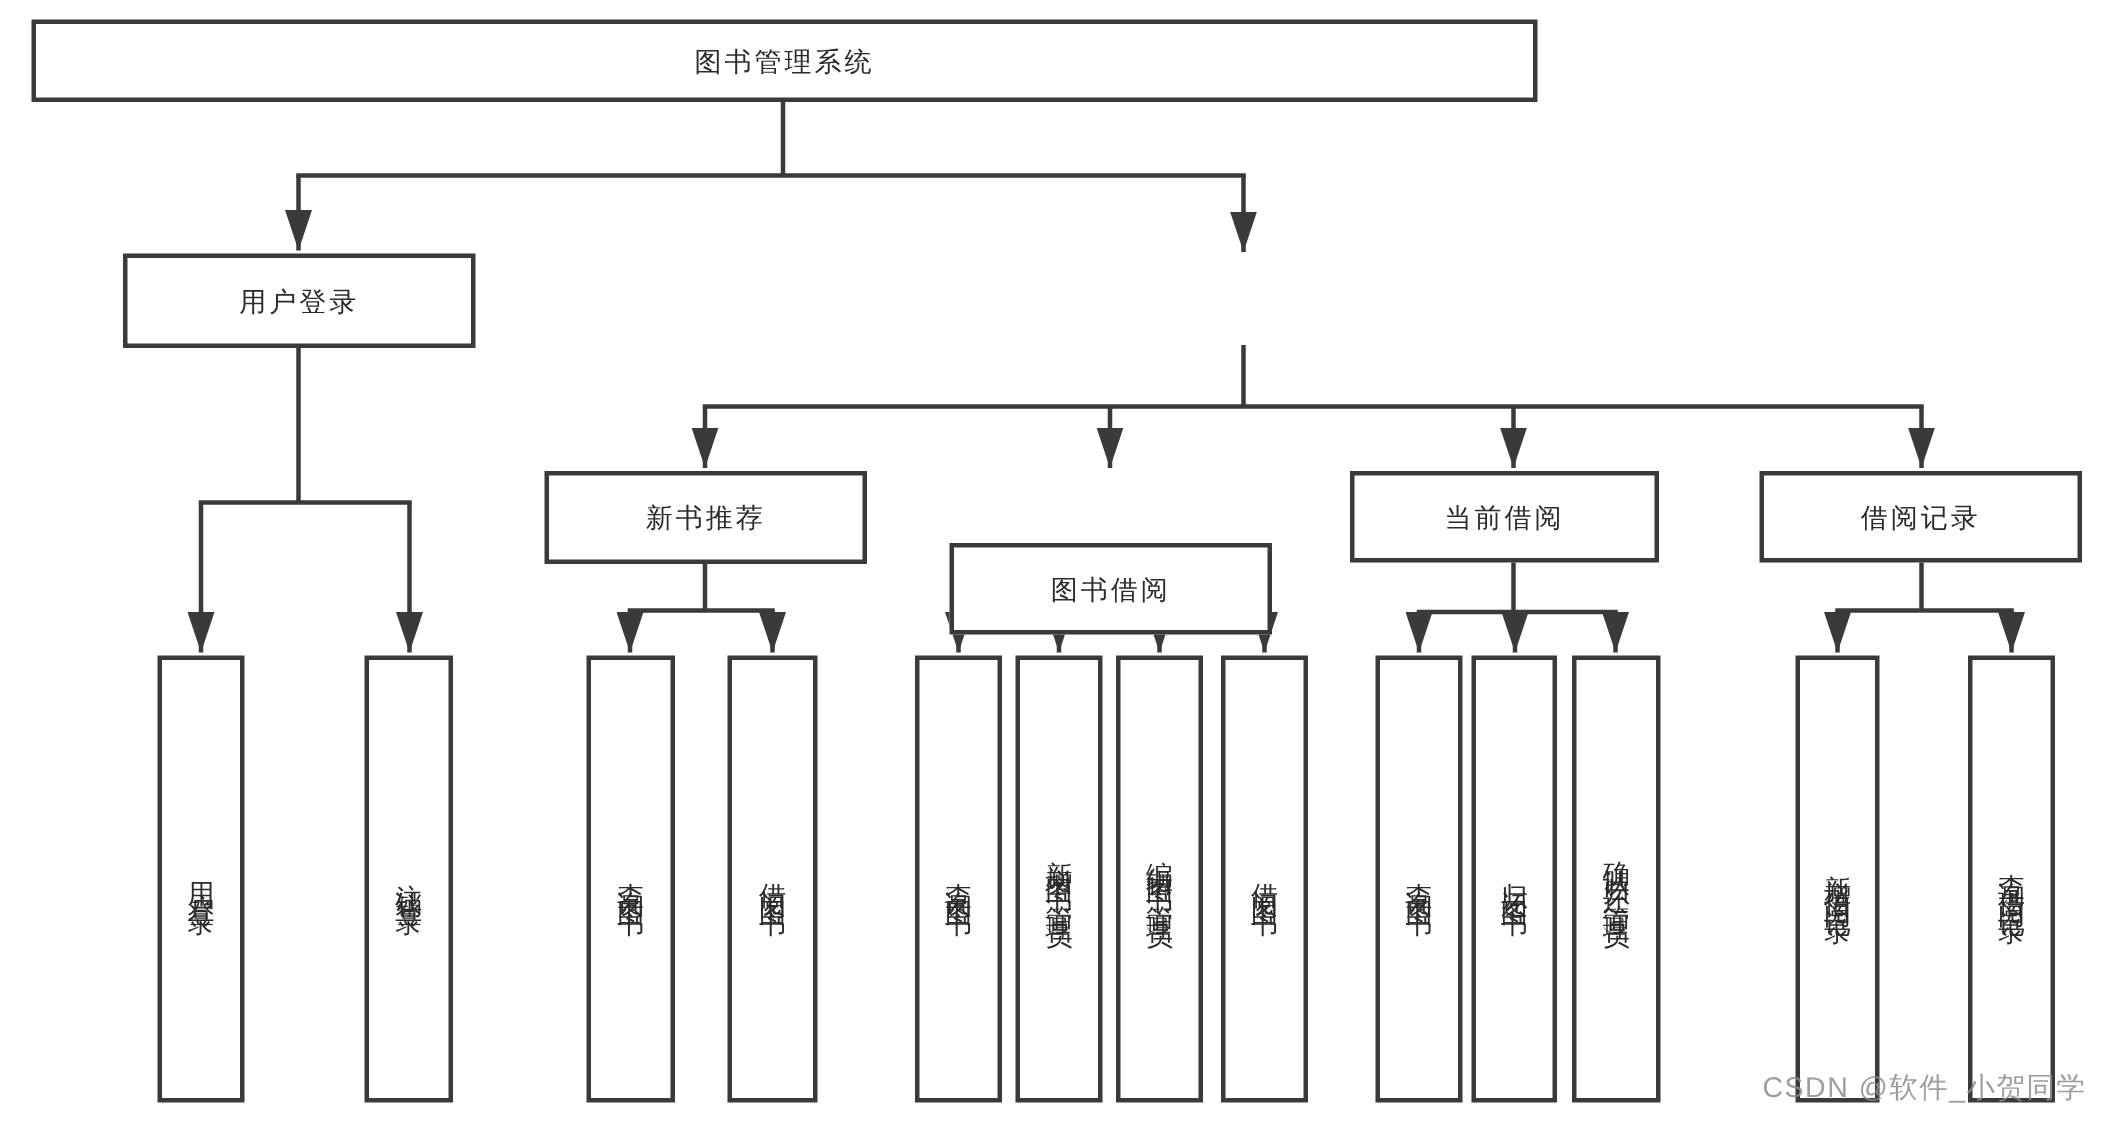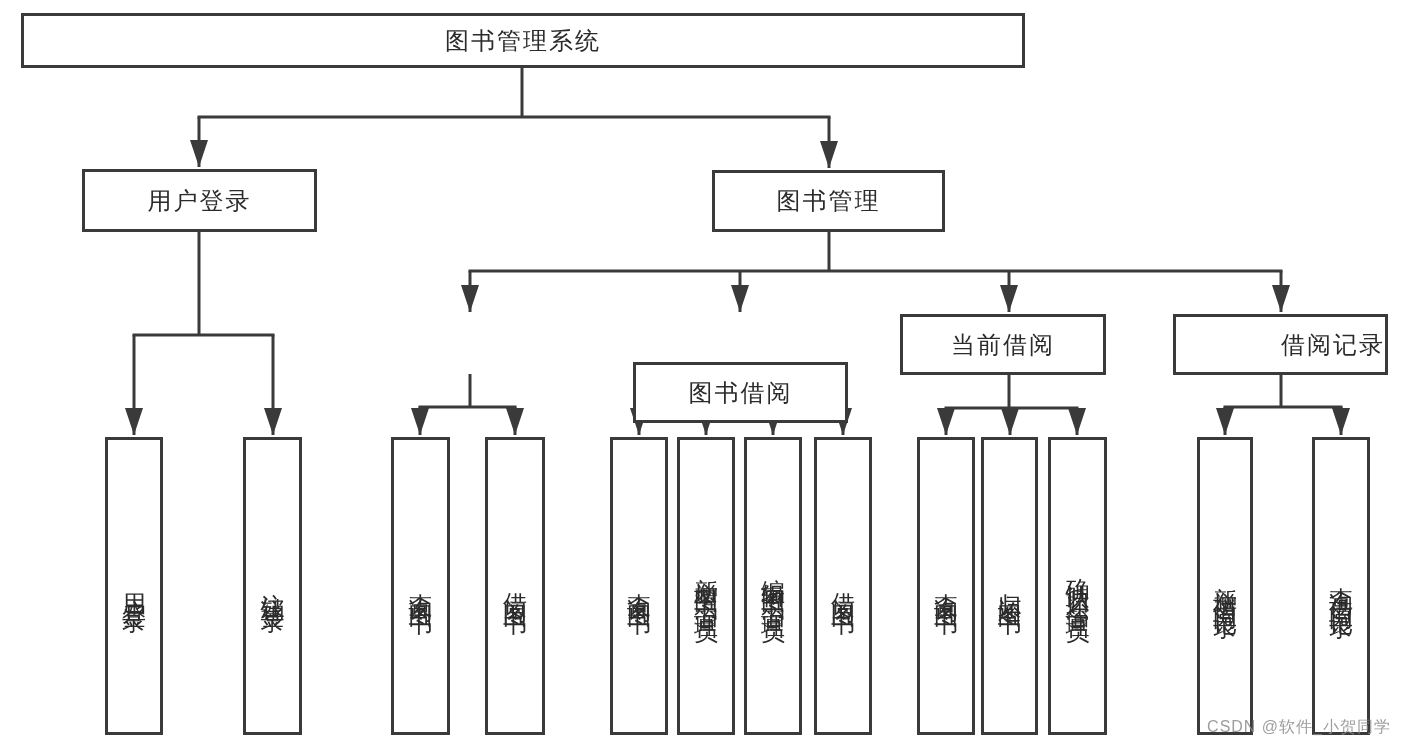--- a/index.html
+++ b/index.html
@@ -22,42 +22,42 @@
     z-index: 1;
   }
   .node {
     position: absolute;
     box-sizing: border-box;
     border: 3px solid #3a3a3a;
     background: #ffffff;
     display: flex;
     align-items: center;
     justify-content: center;
-    font-size: 24px;
+    font-size: 18px;
     color: #2b2b2b;
     letter-spacing: 2px;
     z-index: 2;
     white-space: nowrap;
   }
   .leaf {
     top: 437px;
     height: 298px;
     letter-spacing: 0;
   }
   .vtext {
     writing-mode: vertical-rl;
     text-orientation: mixed;
     letter-spacing: 6px;
     line-height: 1;
   }
   .watermark {
     position: absolute;
     right: 14px;
     bottom: 9px;
-    font-size: 16px;
+    font-size: 19px;
     color: rgba(140, 140, 140, 0.85);
     letter-spacing: 1px;
     z-index: 3;
   }
 </style>
 </head>
 <body>
 
 <div class="canvas">
 
@@ -118,31 +118,31 @@
     </g>
   </svg>
 
   <div class="node" style="left:21px; top:13px; width:1004px; height:55px;">
     <span>图书管理系统</span>
   </div>
 
   <div class="node" style="left:82px; top:169px; width:235px; height:63px;">
     <span>用户登录</span>
   </div>
-  <div class="node" style="left:712px; top:170px; width:233px; height:62px;">
-    <span>图书管理</span>
+
+  <div class="node" style="left:363px; top:314px; width:215px; height:62px;">
+    <span>新书推荐</span>
   </div>
-
   <div class="node" style="left:633px; top:314px; width:215px; height:61px;margin-top:48px;">
     <span>图书借阅</span>
   </div>
   <div class="node" style="left:900px; top:314px; width:206px; height:61px;">
     <span>当前借阅</span>
   </div>
-  <div class="node" style="left:1173px; top:314px; width:215px; height:61px;justify-content:flex-end;">
+  <div class="node" style="left:1173px; top:314px; width:215px; height:61px;">
     <span>借阅记录</span>
   </div>
 
   <div class="node leaf" style="left:105px; width:58px;">
     <span class="vtext">用户登录</span>
   </div>
   <div class="node leaf" style="left:243px; width:59px;">
     <span class="vtext">注销登录</span>
   </div>
 

